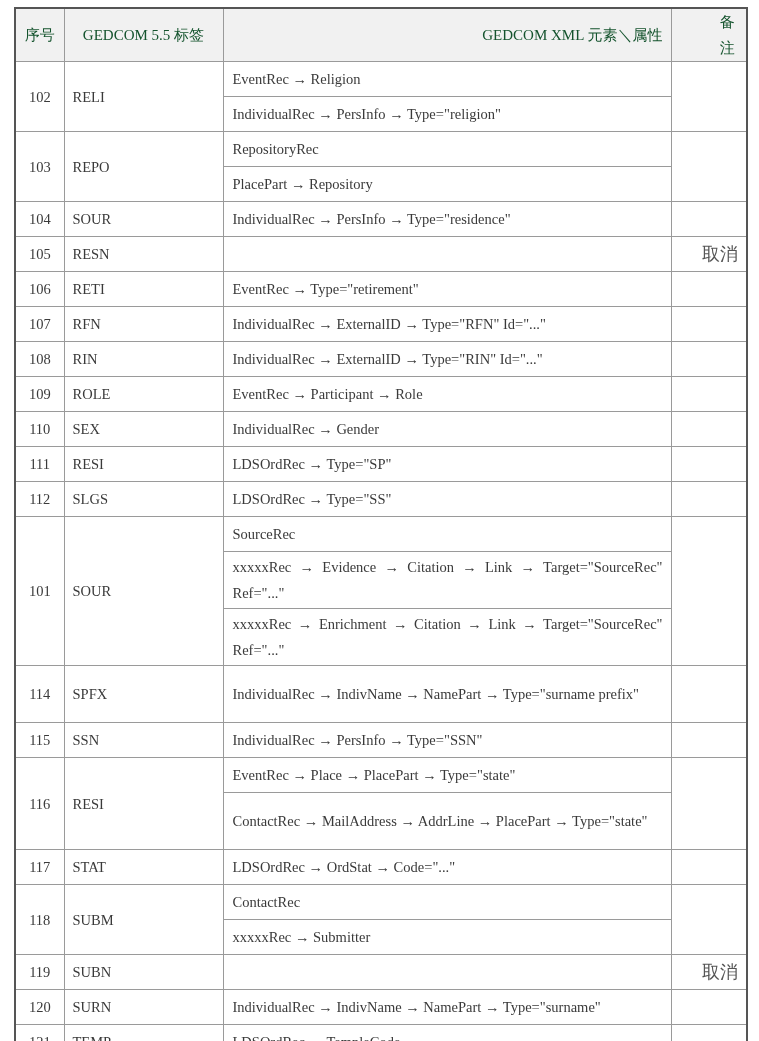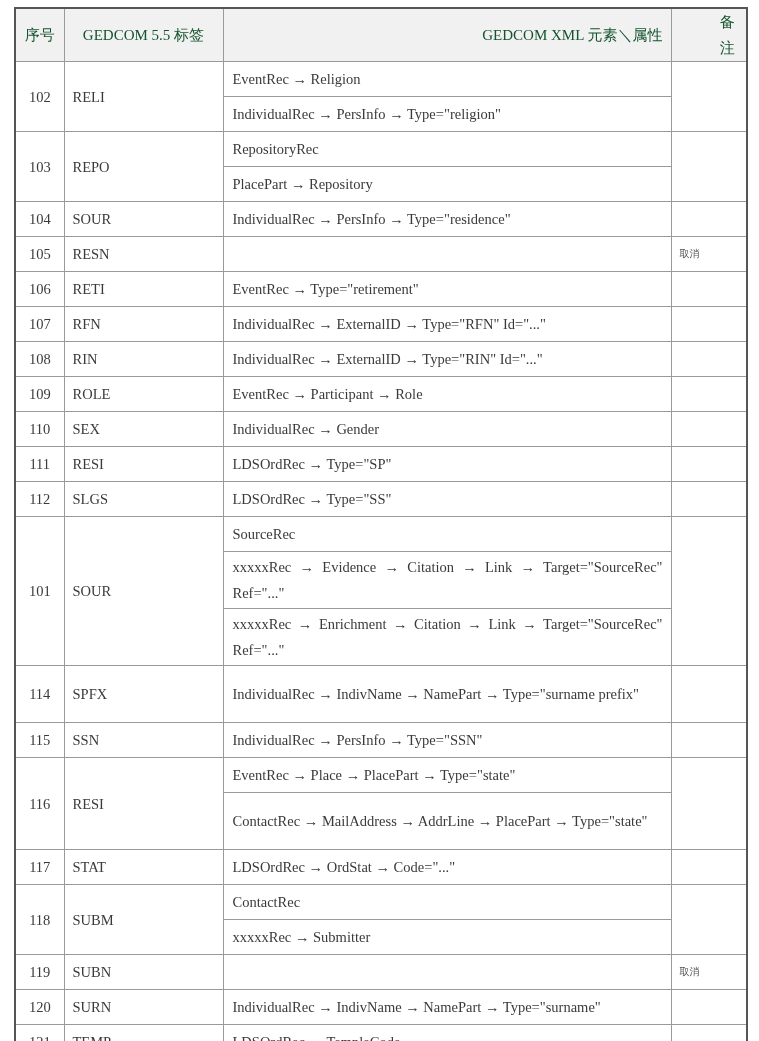--- a/index.html
+++ b/index.html
@@ -10,21 +10,21 @@
   td, th { border:1px solid #9a9a9a; font-weight:normal; font-size:14.5px;
            padding:0 8px; vertical-align:middle; line-height:26px; }
   th { background:#f1f1f1; height:35px; font-size:15px; color:#14532d; }
   th.c1 { text-align:center; }
   th.c2 { text-align:center; }
   th.c3 { text-align:right; }
   th.c4 { text-align:center;padding-left:45px; }
   td.num { text-align:center;margin-top:29px; }
   td.tag { }
   td.xml { padding-left:9px; }
-  td.note { text-align:left; color:#555; font-size:10px; }
+  td.note { text-align:right; color:#555; font-size:18px; }
   tr.r1 td { height:34px; }
   tr.r2 td.xml.tall { height:56px; }
   .j { text-align:justify; text-align-last:left;margin-top:46px; }
 </style>
 </head>
 <body>
 
 <table>
   <colgroup>
     <col style="width:49px">

